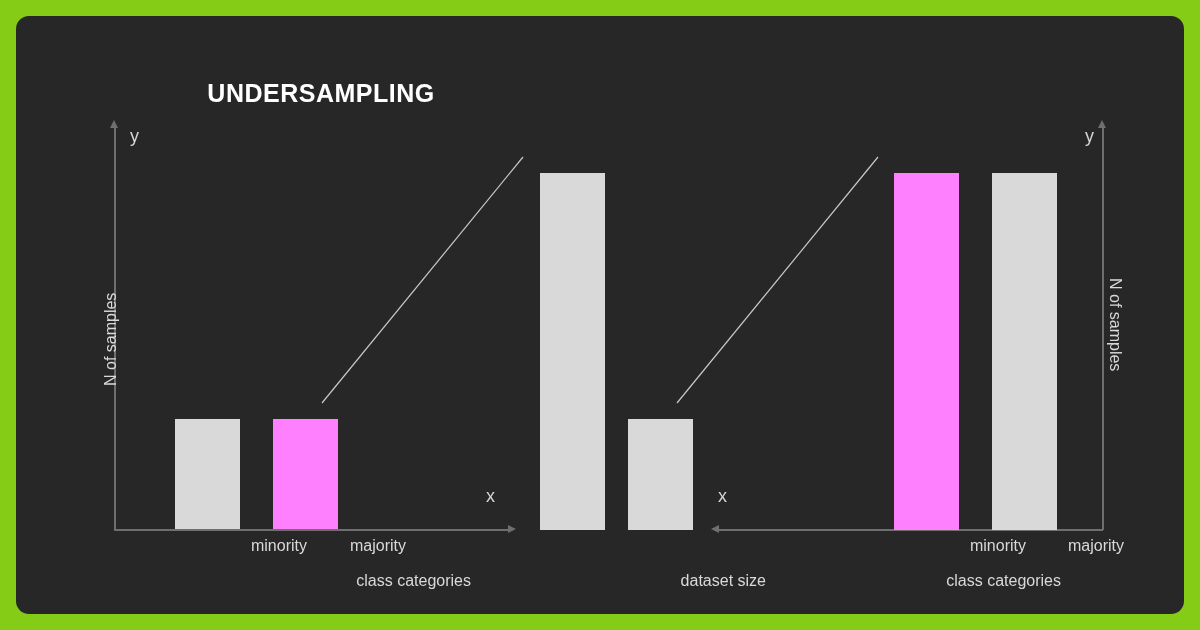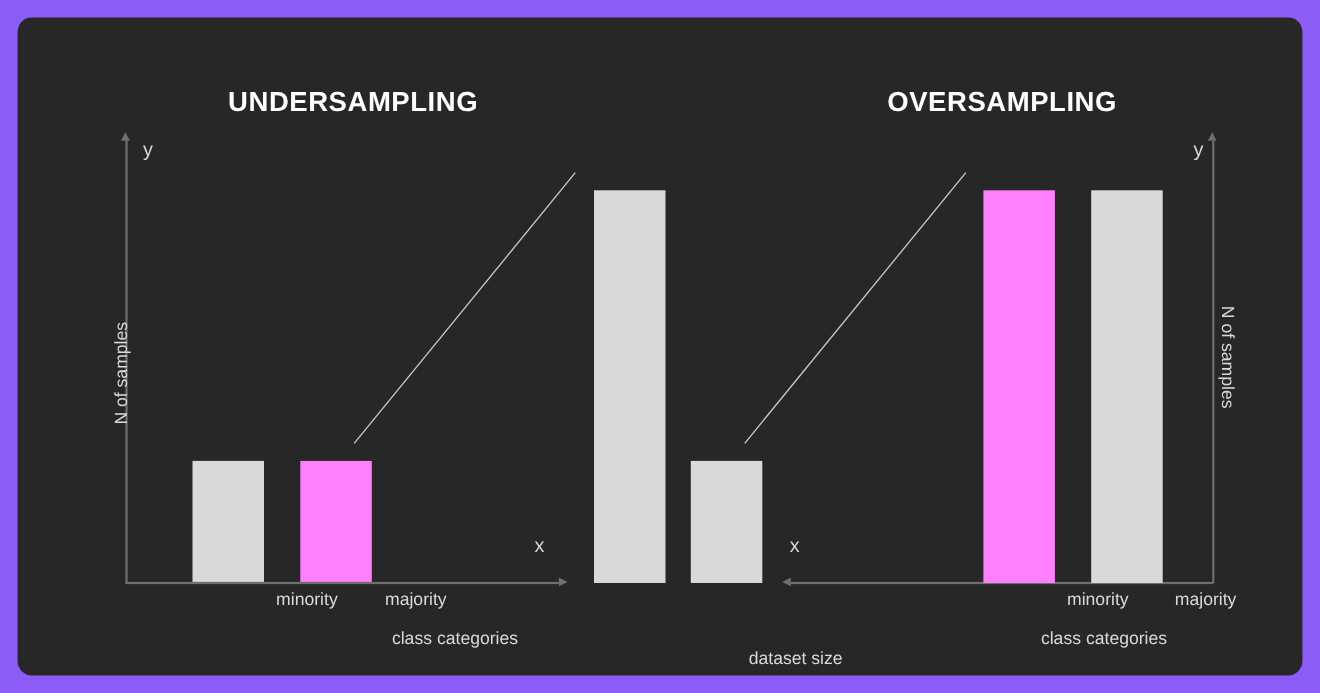--- a/index.html
+++ b/index.html
@@ -10,21 +10,21 @@
   body {
     width: 1200px;
     height: 630px;
     overflow: hidden;
     font-family: "Liberation Sans", sans-serif;
   }
   #root {
     position: relative;
     width: 1200px;
     height: 630px;
-    background: #8b5cf6;
+    background: #84cc16;
   }
   .panel {
     position: absolute;
     left: 16px;
     top: 16px;
     width: 1168px;
     height: 598px;
     background: #272727;
     border-radius: 13px;
     overflow: hidden;
@@ -111,21 +111,20 @@
     pointer-events: none;
   }
 </style>
 </head>
 <body>
 
 <div id="root">
   <div class="panel">
 
     <div class="chart-title" id="title-under">UNDERSAMPLING</div>
-    <div class="chart-title" id="title-over">OVERSAMPLING</div>
 
     <div class="axis-line axis-v" style="left:98px; top:112px; height:402px;"></div>
     <div class="arrow arrow-up" style="left:94px; top:104px;"></div>
     <div class="axis-letter" style="left:114px; top:110px;">y</div>
 
     <div class="axis-line axis-h" style="left:98px; top:513px; width:394px;"></div>
     <div class="arrow arrow-right" style="left:492px; top:509px;"></div>
     <div class="axis-letter" style="left:470px; top:470px;">x</div>
 
     <div class="axis-name rot-ccw" style="left:86px; top:370px;">N of samples</div>
@@ -134,21 +133,21 @@
     <div class="bar bar-pink" style="left:257px; top:403px; width:65px; height:110px;"></div>
 
     <div class="tick-label" style="left:91px; top:521px; width:200px;">minority</div>
     <div class="tick-label" style="left:190px; top:521px; width:200px;">majority</div>
 
     <div class="axis-caption" style="left:155px; top:556px; width:300px;">class categories</div>
 
     <div class="bar bar-gray" style="left:524px; top:157px; width:65px; height:357px;"></div>
     <div class="bar bar-gray" style="left:612px; top:403px; width:65px; height:111px;"></div>
 
-    <div class="axis-caption" style="left:450px; top:556px; width:300px;margin-top:19px;">dataset size</div>
+    <div class="axis-caption" style="left:450px; top:556px; width:300px;">dataset size</div>
 
     <div class="axis-line axis-v" style="left:1086px; top:112px; height:402px;"></div>
     <div class="arrow arrow-up" style="left:1082px; top:104px;"></div>
     <div class="axis-letter" style="left:1069px; top:110px;">y</div>
 
     <div class="axis-line axis-h" style="left:703px; top:513px; width:384px;"></div>
     <div class="arrow arrow-left" style="left:695px; top:509px;"></div>
     <div class="axis-letter" style="left:702px; top:470px;">x</div>
 
     <div class="axis-name rot-cw" style="left:1108px; top:262px;">N of samples</div>

